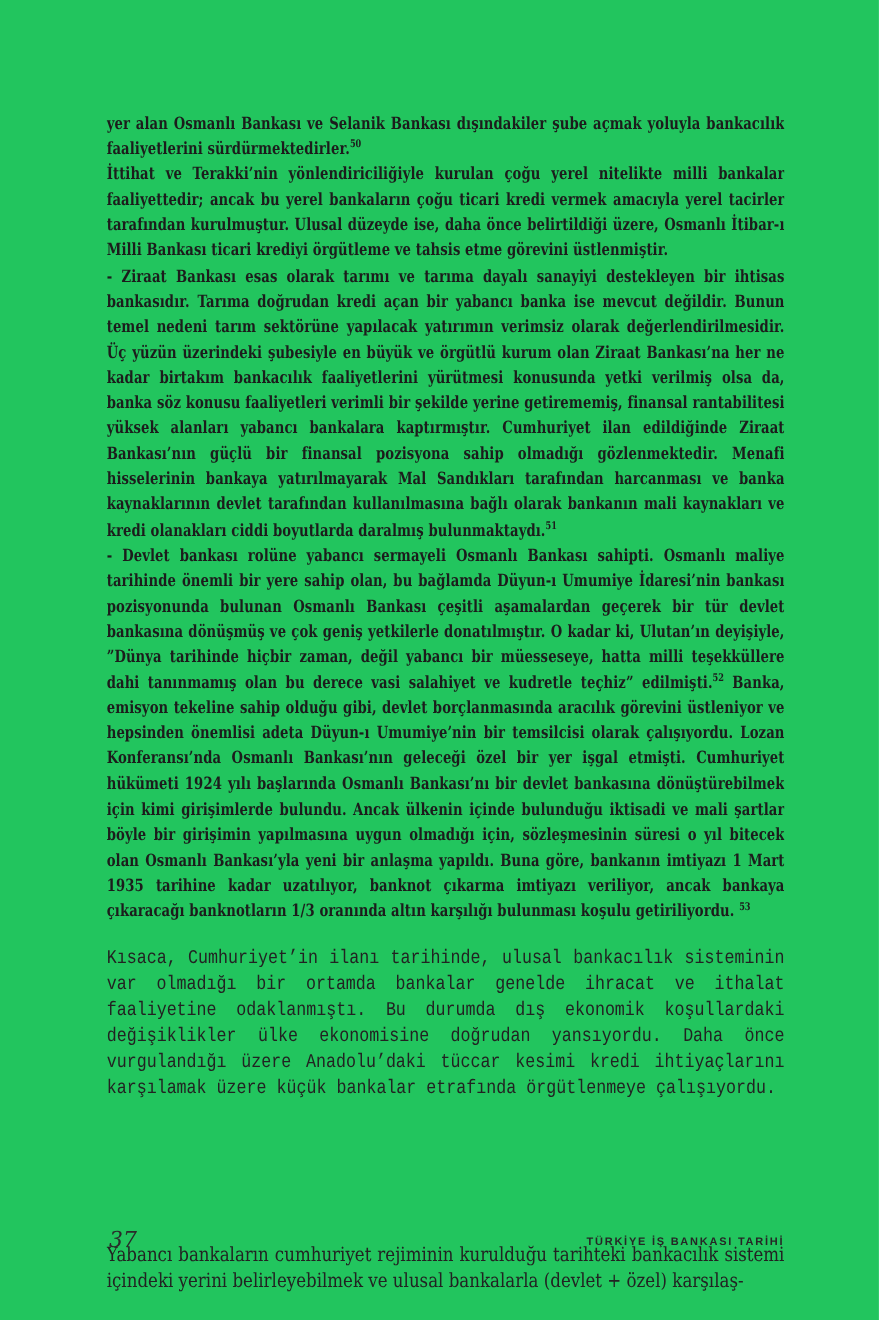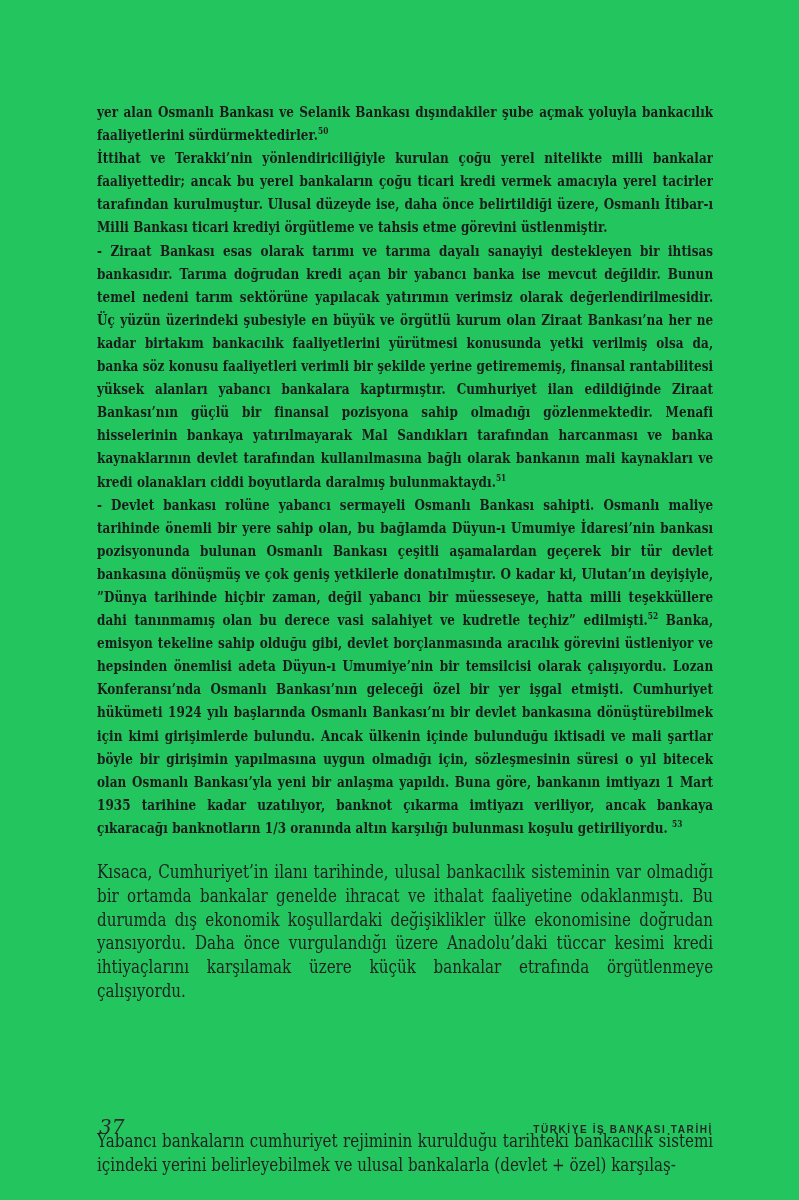--- a/index.html
+++ b/index.html
@@ -39,21 +39,21 @@
   }
   .notes-inner p { margin: 0; }
 
   
   .body-wrap-1, .body-wrap-2 {
     position: absolute;
     left: 97px;
     width: 616px;
     overflow: hidden;
   }
-  .body-wrap-1 { top: 860px; height: 152px; }
+  .body-wrap-1 { top: 860px; height: 152px; font-family: Liberation Mono, monospace; }
   .body-wrap-2 { top: 1084px; height: 60px; margin-top: 45px; }
   .body-inner {
     width: 724px;
     transform: scaleX(0.851);
     transform-origin: 0 0;
     font-weight: 400;
     font-size: 17.8px;
     line-height: 23.8px;
     text-align: justify;
     color: #222222;

